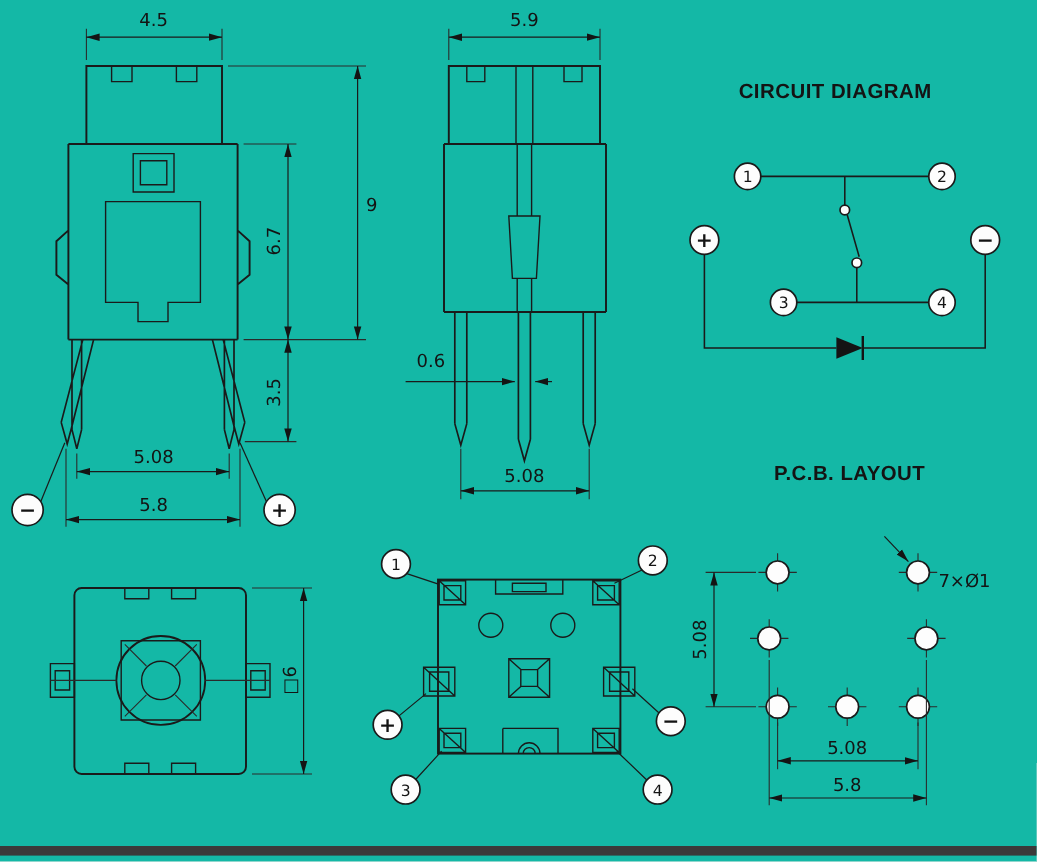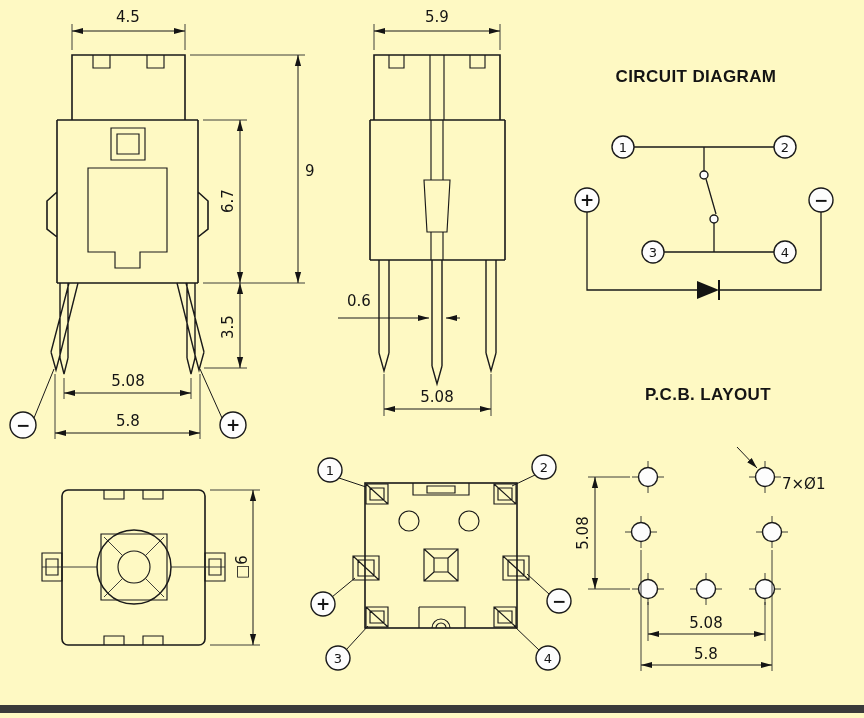--- a/index.html
+++ b/index.html
@@ -1,17 +1,17 @@
 <!DOCTYPE html>
 <html><head>
 <meta charset="utf-8">
 <style>
   html,body { margin:0; padding:0; background:#e9e9e9; }
   .canvas {
-    position:relative; width:864px; height:718px; background:#fef9c3;
+    position:relative; width:864px; height:718px; background:#14b8a6;
     font-family:"DejaVu Sans", sans-serif; overflow:hidden;
   }
   svg { display:block; }
   svg text { fill:#141414; font-family:"DejaVu Sans", sans-serif; }
   .dim  { font-size:15px; }
   .ttl  { font-size:17px; font-weight:700; letter-spacing:.4px; font-family:"Liberation Sans", sans-serif; }
   .pin  { font-size:13px; }
   .sign { font-size:17px; font-weight:700; }
   .outline { stroke:#1a1a1a; stroke-width:1.6; fill:none; }
   .detail  { stroke:#1a1a1a; stroke-width:1.15; fill:none; }

